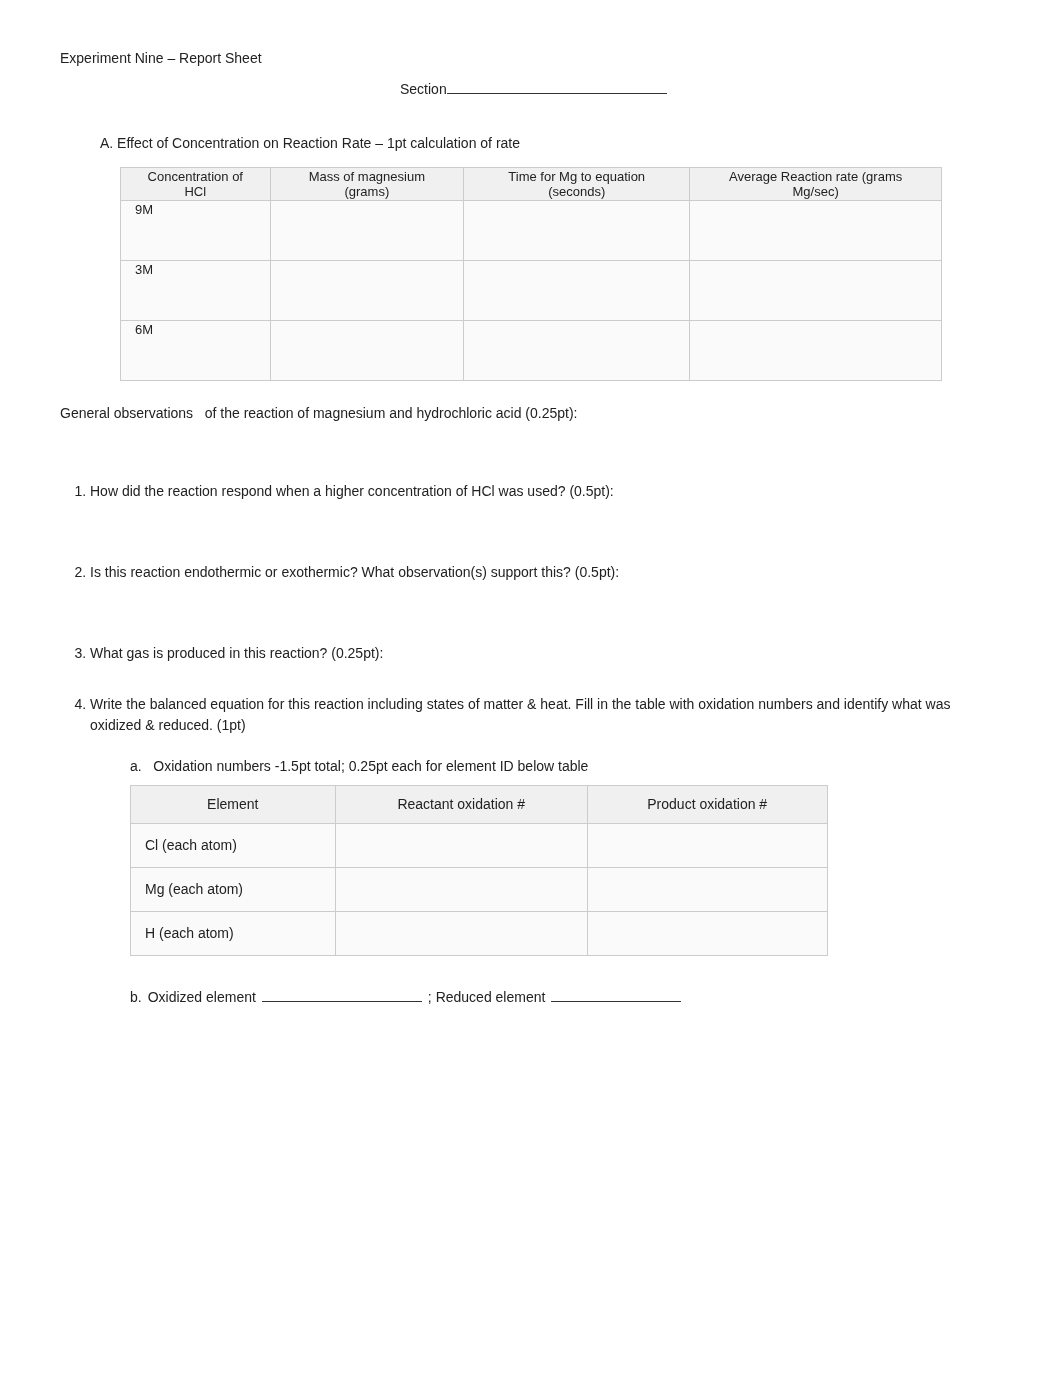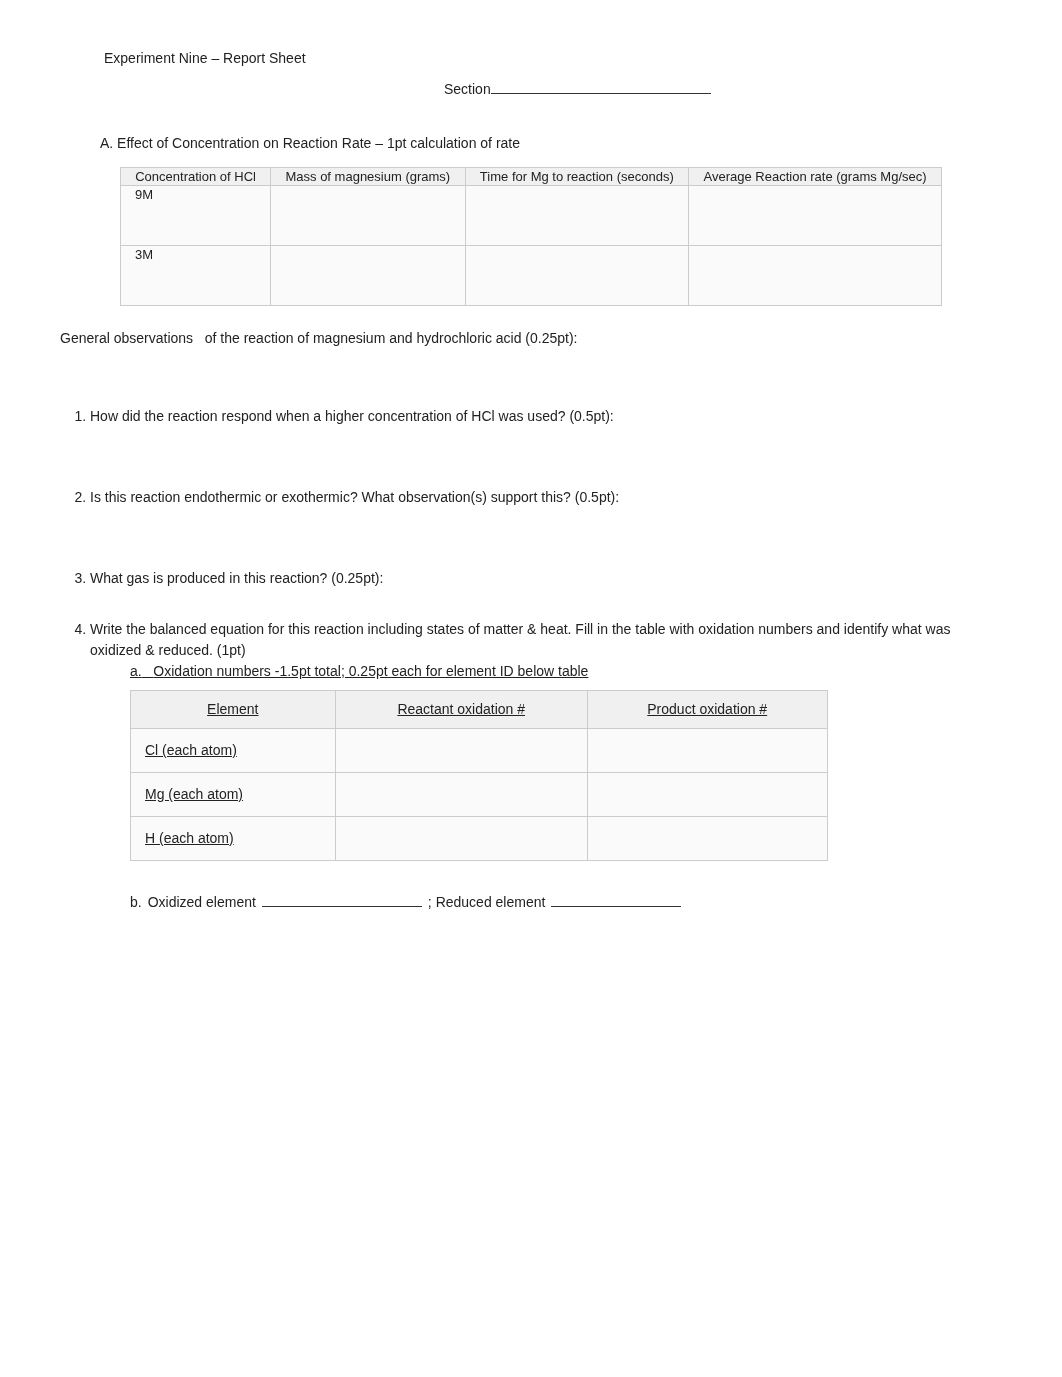--- a/index.html
+++ b/index.html
@@ -15,21 +15,20 @@
       color: #222;
       width: 1062px;
       min-height: 1377px;
       padding: 50px 60px;
     }
 
     .header-section {
       display: flex;
       flex-direction: column;
       margin-bottom: 20px;
-      margin-left: 44px;
     }
 
     .header-row {
       display: flex;
       align-items: baseline;
       gap: 10px;
       margin-bottom: 12px;
     }
 
     .header-title {
@@ -131,21 +130,21 @@
       line-height: 1.5;
     }
 
     .question-list > li.short {
       margin-bottom: 30px;
     }
 
     
     .sub-section {
       margin-left: 40px;
-      text-decoration: underline;
+      margin-top: 20px;
     }
 
     .sub-part-label {
       font-size: 14px;
       margin-bottom: 8px;
     }
 
     .oxid-table {
       border-collapse: collapse;
       width: 80%;
@@ -207,33 +206,39 @@
 <div class="part-header">
   <span>A. Effect of Concentration on Reaction Rate –</span>
   <span>1pt calculation of rate</span>
 </div>
 
 <table class="data-table">
   <thead>
     <tr>
       <th>Concentration of HCl</th>
       <th>Mass of magnesium (grams)</th>
-      <th>Time for Mg to reaction (seconds)</th>
+      <th>Time for Mg to equation (seconds)</th>
       <th>Average Reaction rate (grams Mg/sec)</th>
     </tr>
   </thead>
   <tbody>
     <tr>
       <td class="conc-cell">9M</td>
       <td></td>
       <td></td>
       <td></td>
     </tr>
     <tr>
       <td class="conc-cell">3M</td>
+      <td></td>
+      <td></td>
+      <td></td>
+    </tr>
+    <tr>
+      <td class="conc-cell">6M</td>
       <td></td>
       <td></td>
       <td></td>
     </tr>
   </tbody>
 </table>
 
 <div class="observations">
   <span>General observations</span>&nbsp;&nbsp;
   <span>of the reaction of magnesium and hydrochloric acid (0.25pt):</span>

